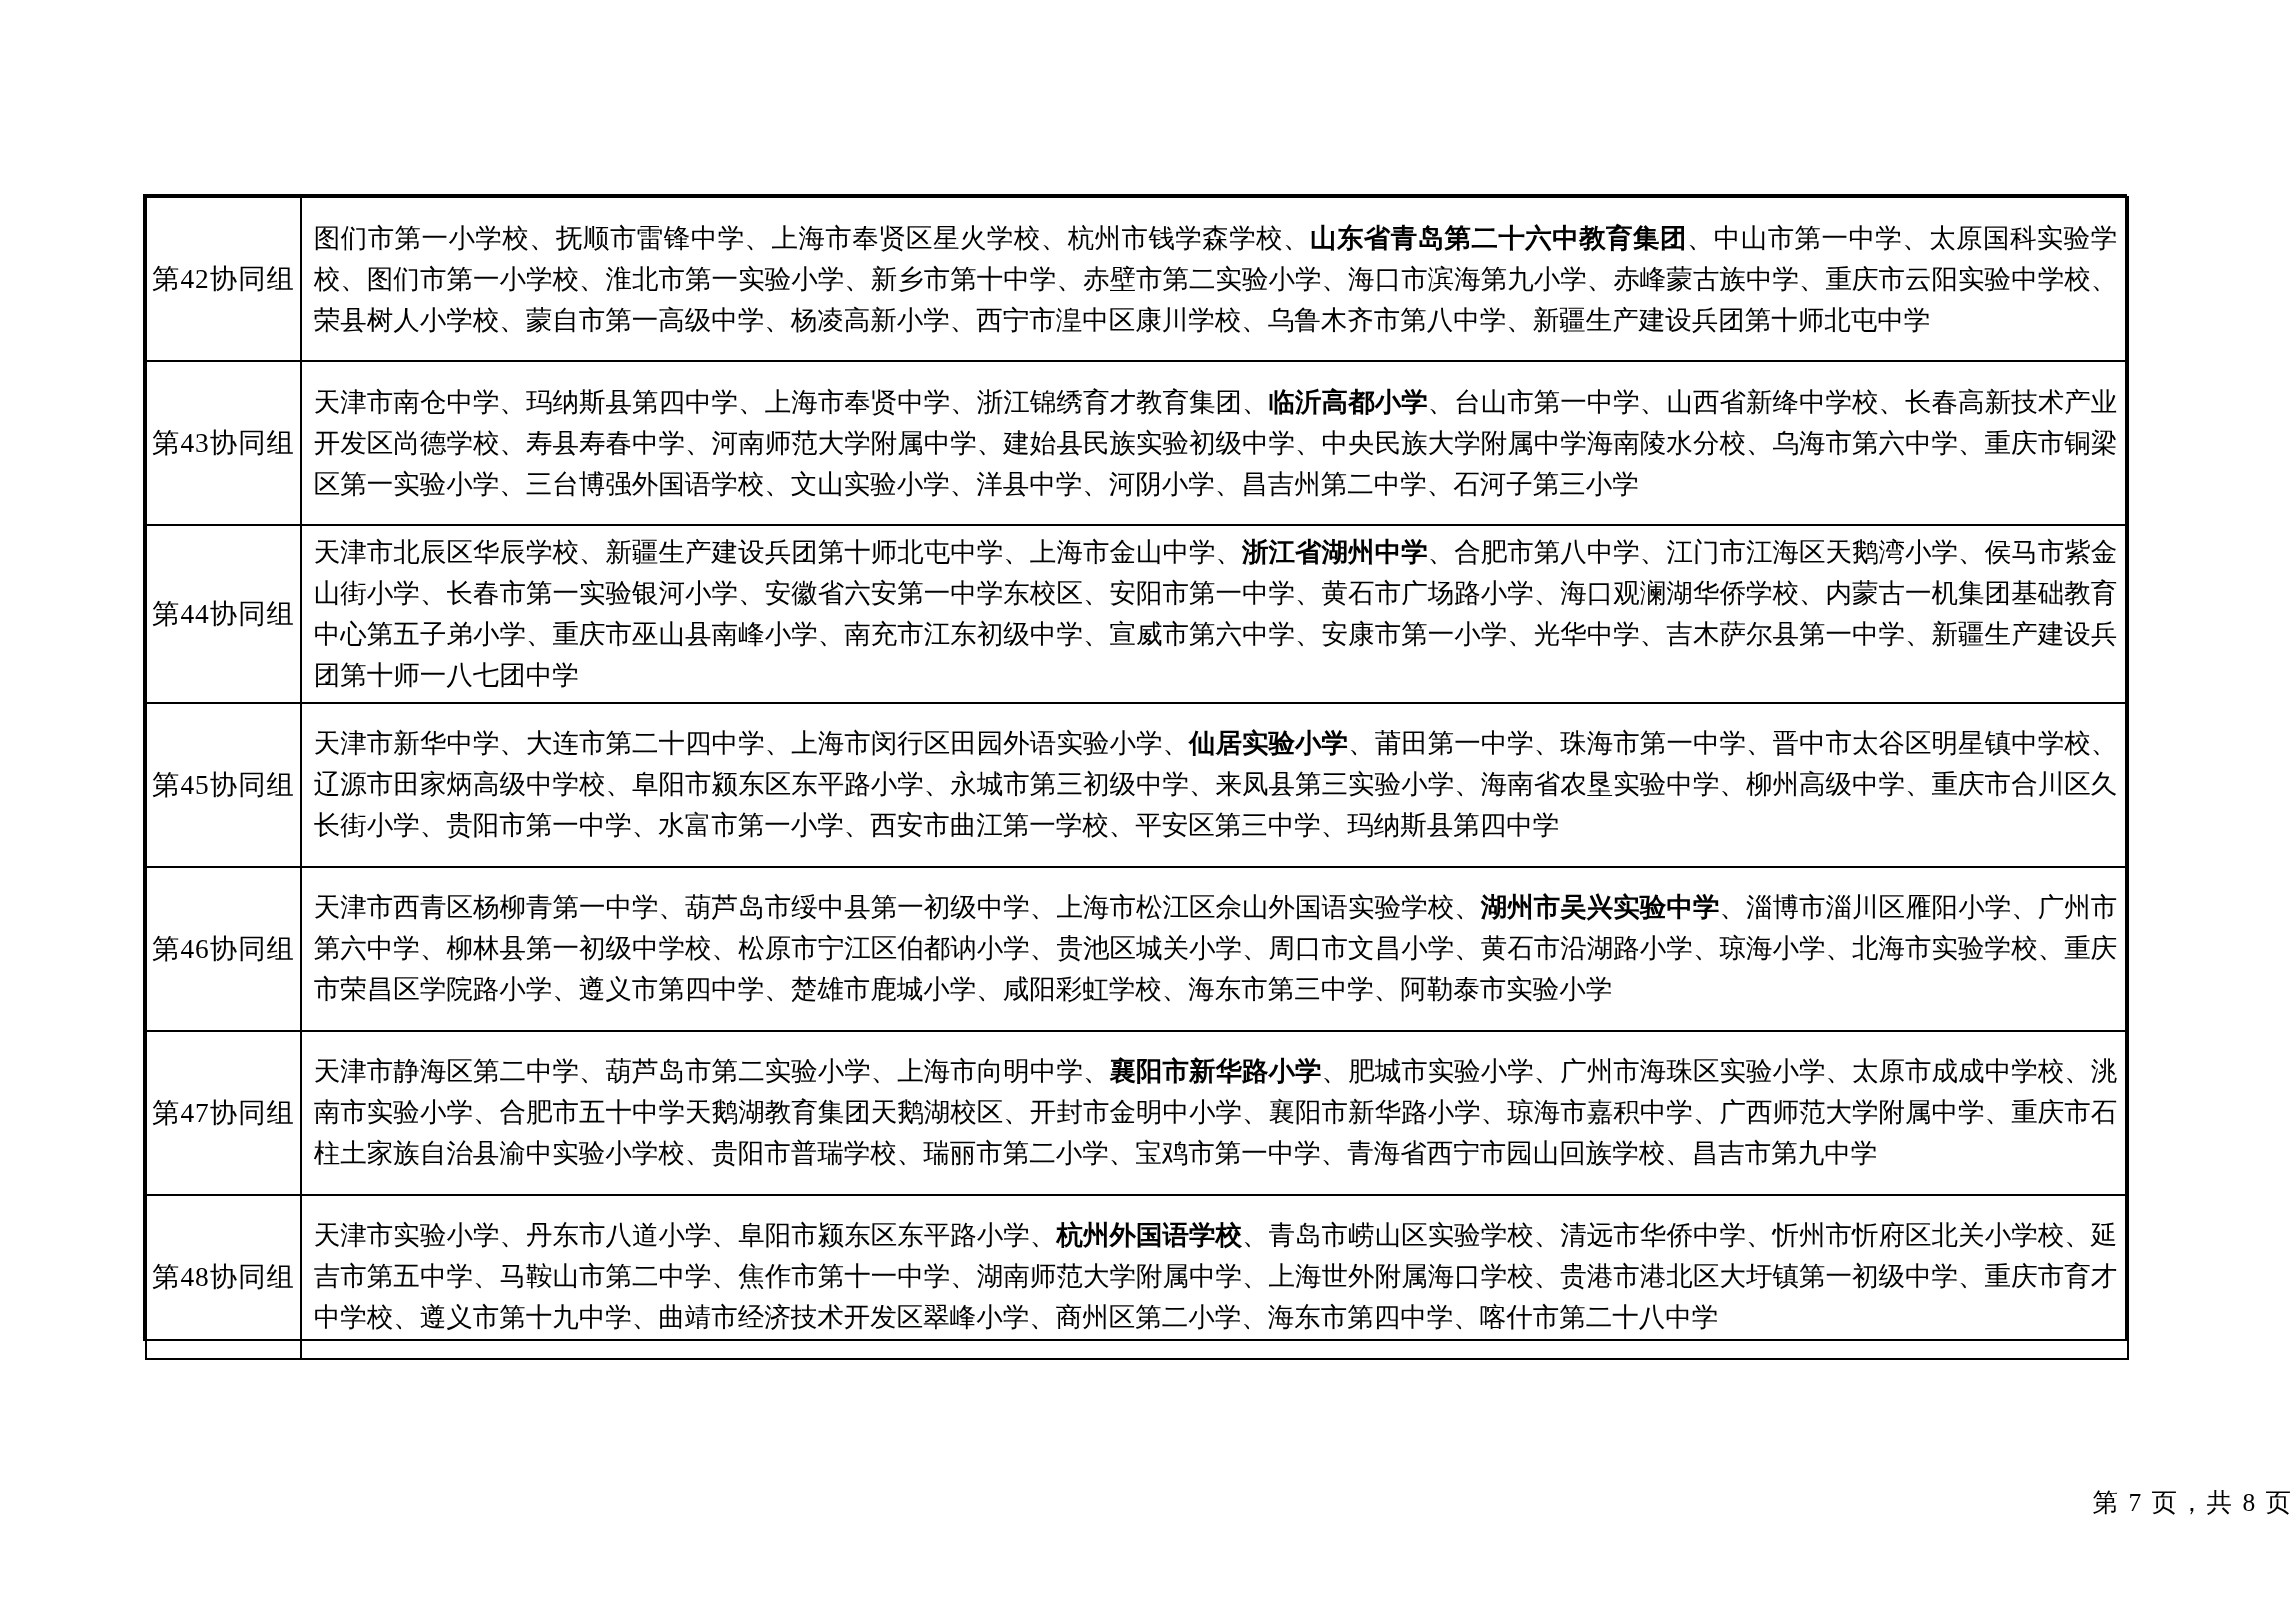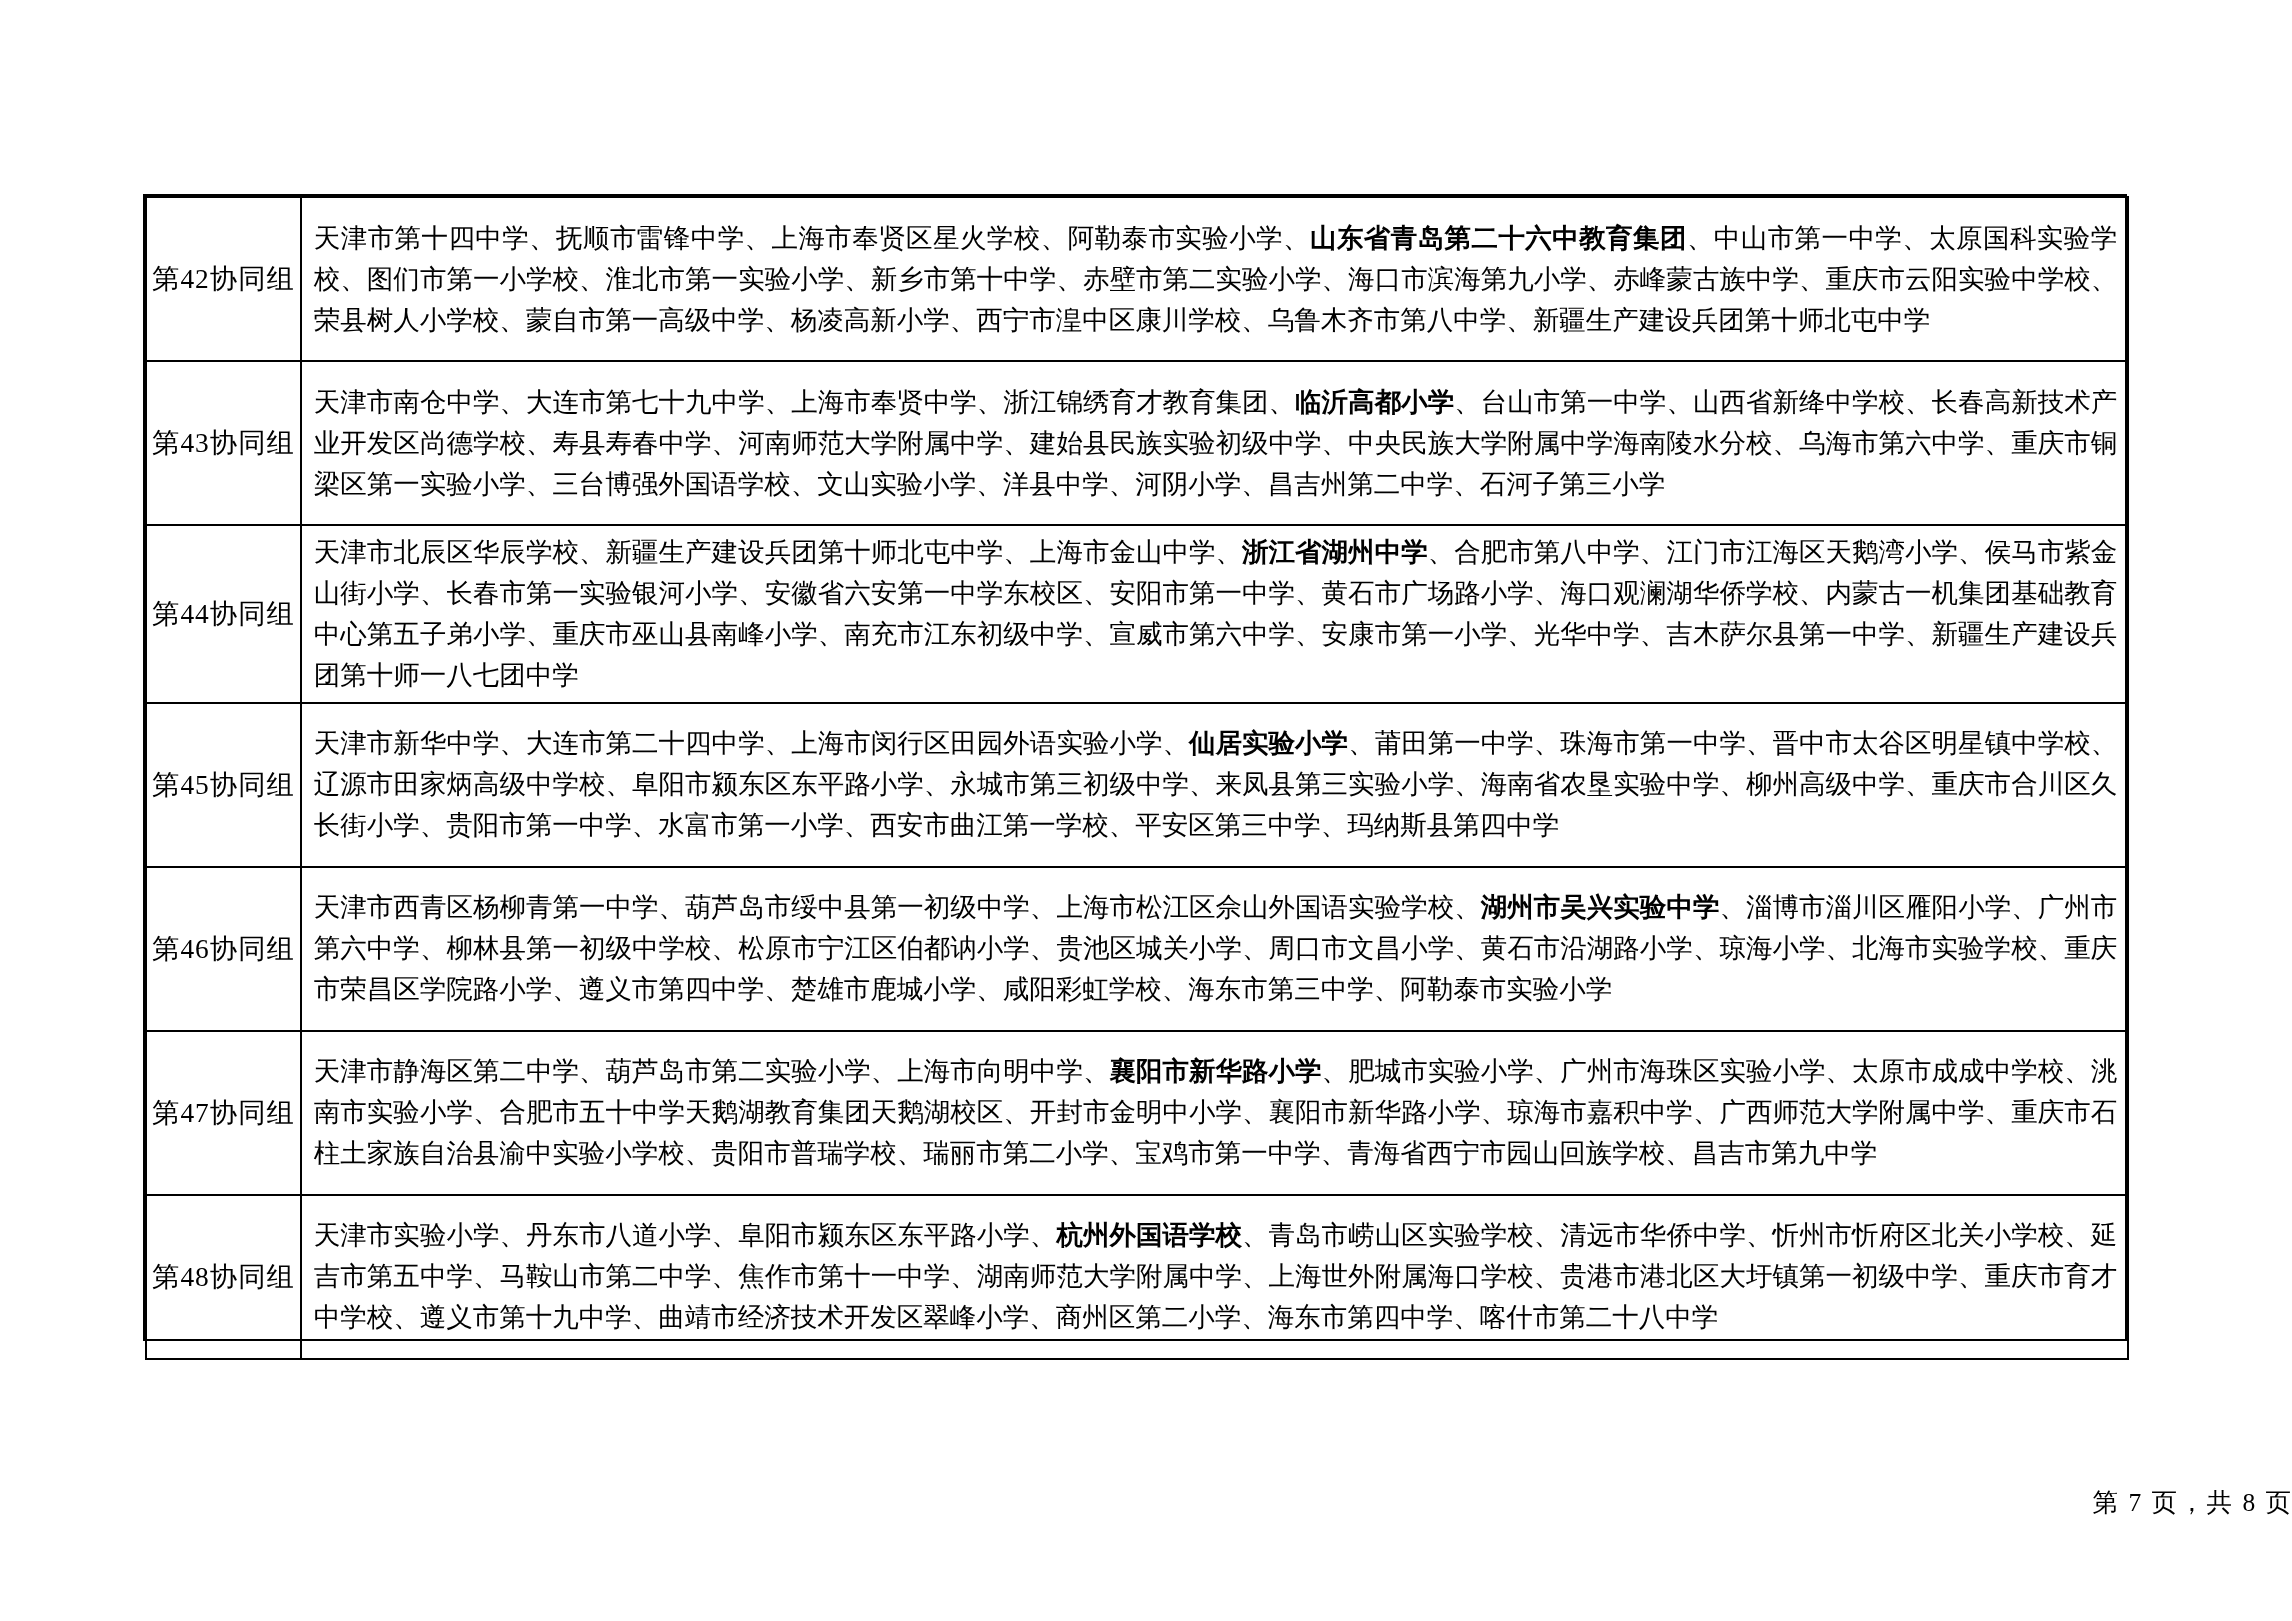--- a/index.html
+++ b/index.html
@@ -67,25 +67,25 @@
     letter-spacing: 2px;
   }
 </style>
 </head>
 <body>
 
 <table class="doc-table">
   <tbody id="table-body">
       <tr>
         <td class="group-cell">第42协同组</td>
-        <td class="schools-cell"><span>天津市第十四中学、抚顺市雷锋中学、上海市奉贤区星火学校、阿勒泰市实验小学、</span><b>山东省青岛第二十六中教育集团</b><span>、中山市第一中学、太原国科实验学校、图们市第一小学校、淮北市第一实验小学、新乡市第十中学、赤壁市第二实验小学、海口市滨海第九小学、赤峰蒙古族中学、重庆市云阳实验中学校、荣县树人小学校、蒙自市第一高级中学、杨凌高新小学、西宁市湟中区康川学校、乌鲁木齐市第八中学、新疆生产建设兵团第十师北屯中学</span></td>
+        <td class="schools-cell"><span>图们市第一小学校、抚顺市雷锋中学、上海市奉贤区星火学校、杭州市钱学森学校、</span><b>山东省青岛第二十六中教育集团</b><span>、中山市第一中学、太原国科实验学校、图们市第一小学校、淮北市第一实验小学、新乡市第十中学、赤壁市第二实验小学、海口市滨海第九小学、赤峰蒙古族中学、重庆市云阳实验中学校、荣县树人小学校、蒙自市第一高级中学、杨凌高新小学、西宁市湟中区康川学校、乌鲁木齐市第八中学、新疆生产建设兵团第十师北屯中学</span></td>
       </tr>
       <tr>
         <td class="group-cell">第43协同组</td>
-        <td class="schools-cell"><span>天津市南仓中学、大连市第七十九中学、上海市奉贤中学、浙江锦绣育才教育集团、</span><b>临沂高都小学</b><span>、台山市第一中学、山西省新绛中学校、长春高新技术产业开发区尚德学校、寿县寿春中学、河南师范大学附属中学、建始县民族实验初级中学、中央民族大学附属中学海南陵水分校、乌海市第六中学、重庆市铜梁区第一实验小学、三台博强外国语学校、文山实验小学、洋县中学、河阴小学、昌吉州第二中学、石河子第三小学</span></td>
+        <td class="schools-cell"><span>天津市南仓中学、玛纳斯县第四中学、上海市奉贤中学、浙江锦绣育才教育集团、</span><b>临沂高都小学</b><span>、台山市第一中学、山西省新绛中学校、长春高新技术产业开发区尚德学校、寿县寿春中学、河南师范大学附属中学、建始县民族实验初级中学、中央民族大学附属中学海南陵水分校、乌海市第六中学、重庆市铜梁区第一实验小学、三台博强外国语学校、文山实验小学、洋县中学、河阴小学、昌吉州第二中学、石河子第三小学</span></td>
       </tr>
       <tr>
         <td class="group-cell">第44协同组</td>
         <td class="schools-cell"><span>天津市北辰区华辰学校、新疆生产建设兵团第十师北屯中学、上海市金山中学、</span><b>浙江省湖州中学</b><span>、合肥市第八中学、江门市江海区天鹅湾小学、侯马市紫金山街小学、长春市第一实验银河小学、安徽省六安第一中学东校区、安阳市第一中学、黄石市广场路小学、海口观澜湖华侨学校、内蒙古一机集团基础教育中心第五子弟小学、重庆市巫山县南峰小学、南充市江东初级中学、宣威市第六中学、安康市第一小学、光华中学、吉木萨尔县第一中学、新疆生产建设兵团第十师一八七团中学</span></td>
       </tr>
       <tr>
         <td class="group-cell">第45协同组</td>
         <td class="schools-cell"><span>天津市新华中学、大连市第二十四中学、上海市闵行区田园外语实验小学、</span><b>仙居实验小学</b><span>、莆田第一中学、珠海市第一中学、晋中市太谷区明星镇中学校、辽源市田家炳高级中学校、阜阳市颍东区东平路小学、永城市第三初级中学、来凤县第三实验小学、海南省农垦实验中学、柳州高级中学、重庆市合川区久长街小学、贵阳市第一中学、水富市第一小学、西安市曲江第一学校、平安区第三中学、玛纳斯县第四中学</span></td>
       </tr>
       <tr>

